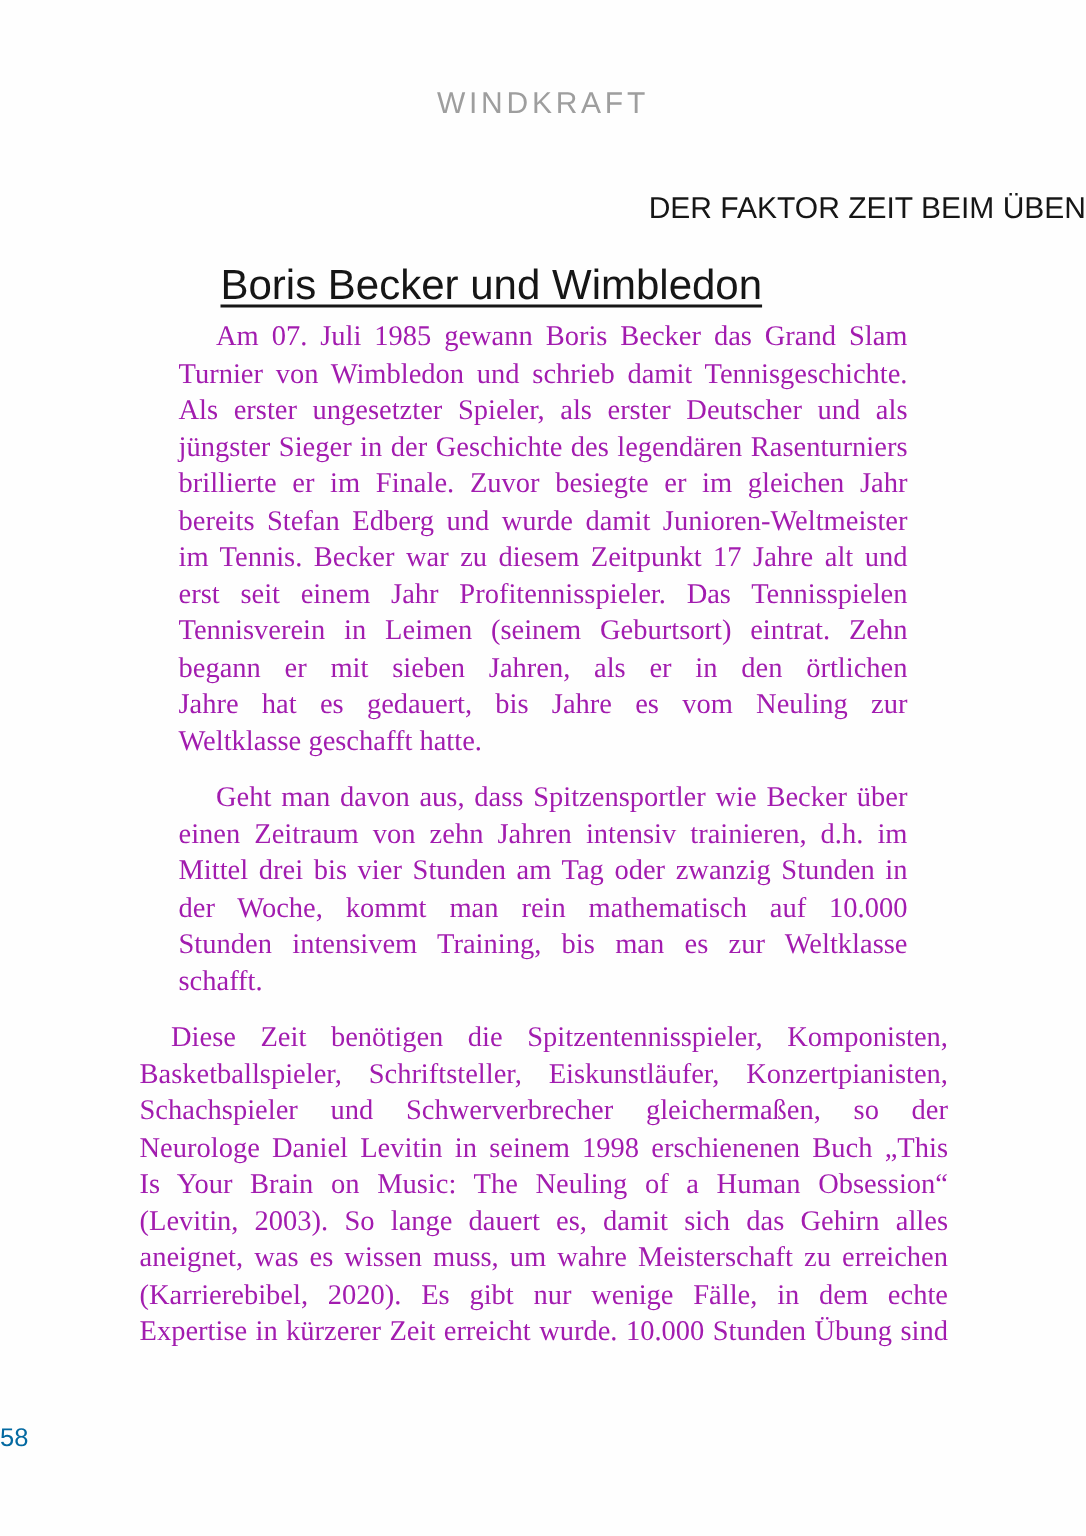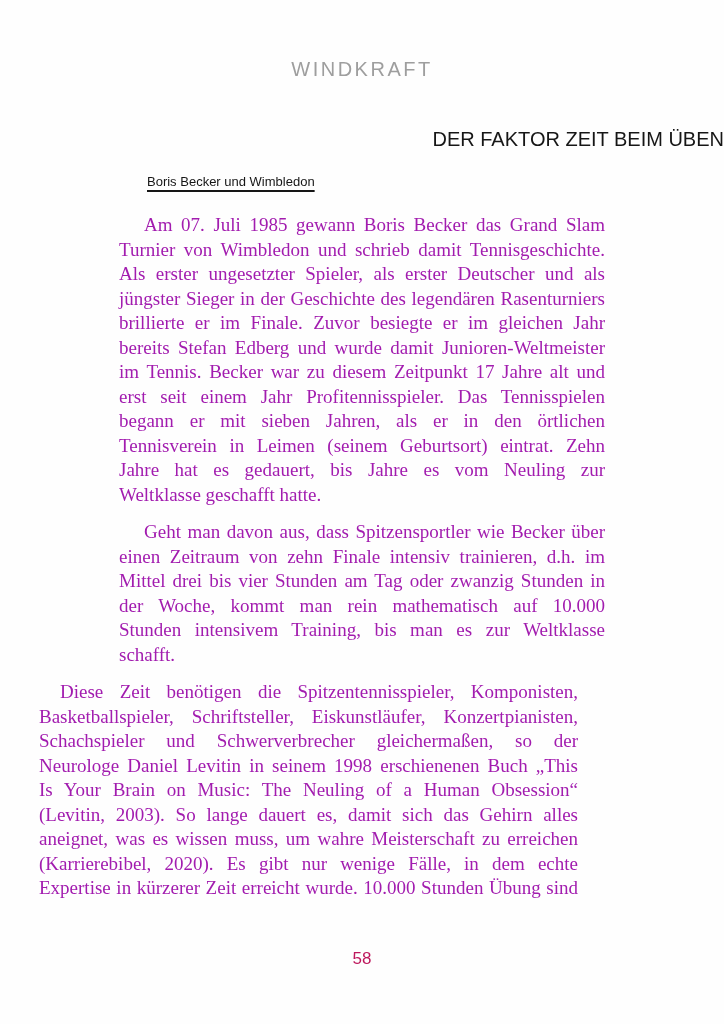--- a/index.html
+++ b/index.html
@@ -34,40 +34,40 @@
     text-align: right;
     font-family: "Liberation Sans", "DejaVu Sans", sans-serif;
     font-size: 20px;
     color: #161616;
   }
   .section-heading {
     position: absolute;
     top: 174px;
     left: 147px;
     font-family: "Liberation Sans", "DejaVu Sans", sans-serif;
-    font-size: 13px;
+    font-size: 28px;
     color: #161616;
     text-decoration: underline;
     text-decoration-thickness: 1.5px;
     text-underline-offset: 4px;
   }
   .body-text {
     position: absolute;
     top: 213px;
     left: 0;
     width: 100%;
     font-size: 19px;
     color: #a21caf;
   }
   .paragraph {
     margin-left: 119px;
     width: 486px;
   }
   .paragraph.wide {
-    margin-left: 39px;
+    margin-left: 93px;
     width: 539px;
   }
   .paragraph + .paragraph {
     margin-top: 13px;
   }
   .line {
     line-height: 24.5px;
     height: 24.5px;
     text-align: justify;
     text-align-last: justify;
@@ -80,24 +80,23 @@
     text-indent: 21px;
   }
   .line.unjustified-last {
     text-align-last: left;
   }
   .page-number {
     position: absolute;
     top: 949px;
     left: 0;
     width: 100%;
-    text-align: center;
     font-family: "Liberation Sans", "DejaVu Sans", sans-serif;
     font-size: 17px;
-    color: #be185d;
+    color: #0369a1;
   }
 </style>
 </head>
 <body>
 
 <div class="page">
 
   <div class="running-header">WINDKRAFT</div>
 
   <div class="page-title">DER FAKTOR ZEIT BEIM ÜBEN</div>
@@ -107,28 +106,28 @@
   <div class="body-text">
       <div class="paragraph">
         <div class="line first">Am 07. Juli 1985 gewann Boris Becker das Grand Slam</div>
         <div class="line">Turnier von Wimbledon und schrieb damit Tennisgeschichte.</div>
         <div class="line">Als erster ungesetzter Spieler, als erster Deutscher und als</div>
         <div class="line">jüngster Sieger in der Geschichte des legendären Rasenturniers</div>
         <div class="line">brillierte er im Finale. Zuvor besiegte er im gleichen Jahr</div>
         <div class="line">bereits Stefan Edberg und wurde damit Junioren-Weltmeister</div>
         <div class="line">im Tennis. Becker war zu diesem Zeitpunkt 17 Jahre alt und</div>
         <div class="line">erst seit einem Jahr Profitennisspieler. Das Tennisspielen</div>
+        <div class="line">Tennisverein in Leimen (seinem Geburtsort) eintrat. Zehn</div>
         <div class="line">begann er mit sieben Jahren, als er in den örtlichen</div>
-        <div class="line">Tennisverein in Leimen (seinem Geburtsort) eintrat. Zehn</div>
         <div class="line">Jahre hat es gedauert, bis Jahre es vom Neuling zur</div>
         <div class="line unjustified-last">Weltklasse geschafft hatte.</div>
       </div>
       <div class="paragraph">
         <div class="line first">Geht man davon aus, dass Spitzensportler wie Becker über</div>
-        <div class="line">einen Zeitraum von zehn Finale intensiv trainieren, d.h. im</div>
+        <div class="line">einen Zeitraum von zehn Jahren intensiv trainieren, d.h. im</div>
         <div class="line">Mittel drei bis vier Stunden am Tag oder zwanzig Stunden in</div>
         <div class="line">der Woche, kommt man rein mathematisch auf 10.000</div>
         <div class="line">Stunden intensivem Training, bis man es zur Weltklasse</div>
         <div class="line unjustified-last">schafft.</div>
       </div>
       <div class="paragraph wide">
         <div class="line first">Diese Zeit benötigen die Spitzentennisspieler, Komponisten,</div>
         <div class="line">Basketballspieler, Schriftsteller, Eiskunstläufer, Konzertpianisten,</div>
         <div class="line">Schachspieler und Schwerverbrecher gleichermaßen, so der</div>
         <div class="line">Neurologe Daniel Levitin in seinem 1998 erschienenen Buch „This</div>

